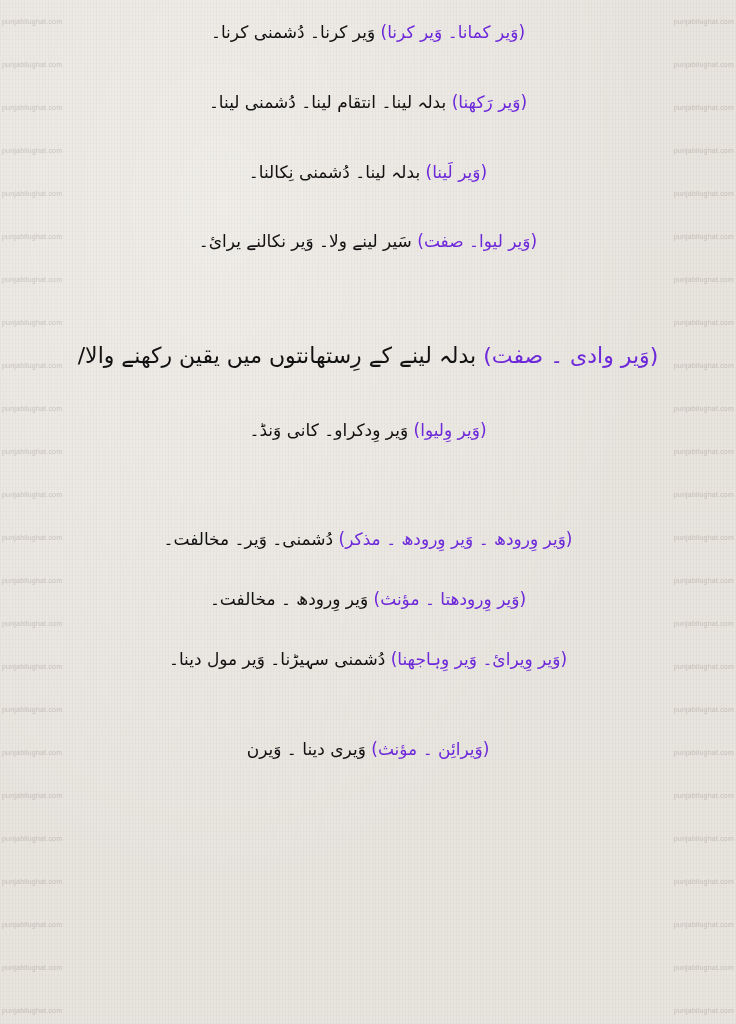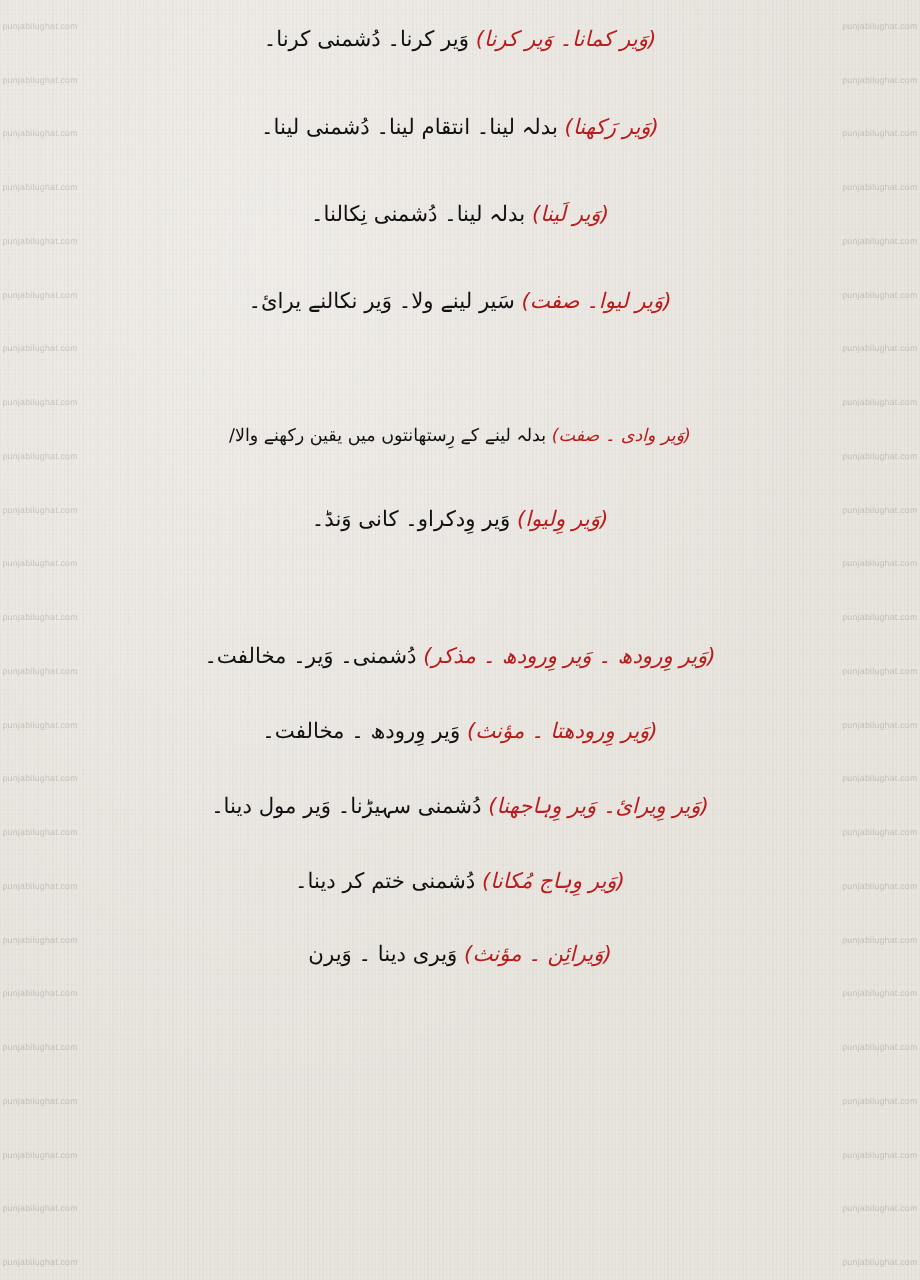--- a/index.html
+++ b/index.html
@@ -73,26 +73,25 @@
     font-family: "DejaVu Sans", sans-serif;
     direction: rtl;
     text-align: center;
     color: #111111;
     font-size: 17px;
     line-height: 1.75;
     padding: 0 6px;
     margin: 0;
   }
   .entry .headword {
-    color: #b91c1c;
+    color: #6d28d9;
     font-weight: normal;
-    font-style: italic;
   }
   .entry.wide {
-    font-size: 14px;
+    font-size: 22px;
   }
 
   
   .spacer-xs { height: 14px; }
   .spacer-m  { height: 30px; }
   .spacer-l  { height: 40px; }
 </style>
 </head>
 <body>
 
@@ -211,18 +210,17 @@
       <div class="spacer-l"></div>
       <p class="entry"><span class="headword">(وَیر وِلیوا)</span> <span class="definition">وَیر وِدکراو۔ کانی وَنڈ۔</span></p>
       <div class="spacer-l"></div>
       <div class="spacer-l"></div>
       <p class="entry"><span class="headword">(وَیر وِرودھ ۔ وَیر وِرودھ ۔ مذکر)</span> <span class="definition">دُشمنی۔ وَیر۔ مخالفت۔</span></p>
       <div class="spacer-m"></div>
       <p class="entry"><span class="headword">(وَیر وِرودھتا ۔ مؤنث)</span> <span class="definition">وَیر وِرودھ ۔ مخالفت۔</span></p>
       <div class="spacer-m"></div>
       <p class="entry"><span class="headword">(وَیر وِیرائ۔ وَیر وِہاجھنا)</span> <span class="definition">دُشمنی سہیڑنا۔ وَیر مول دینا۔</span></p>
       <div class="spacer-m"></div>
-      <p class="entry"><span class="headword">(وَیر وِہاج مُکانا)</span> <span class="definition">دُشمنی ختم کر دینا۔</span></p>
       <div class="spacer-m"></div>
       <p class="entry"><span class="headword">(وَیرائِن ۔ مؤنث)</span> <span class="definition">وَیری دینا ۔ وَیرن</span></p>
       <div class="spacer-xs"></div>
     </div>
 </div>
 
 </body></html>

